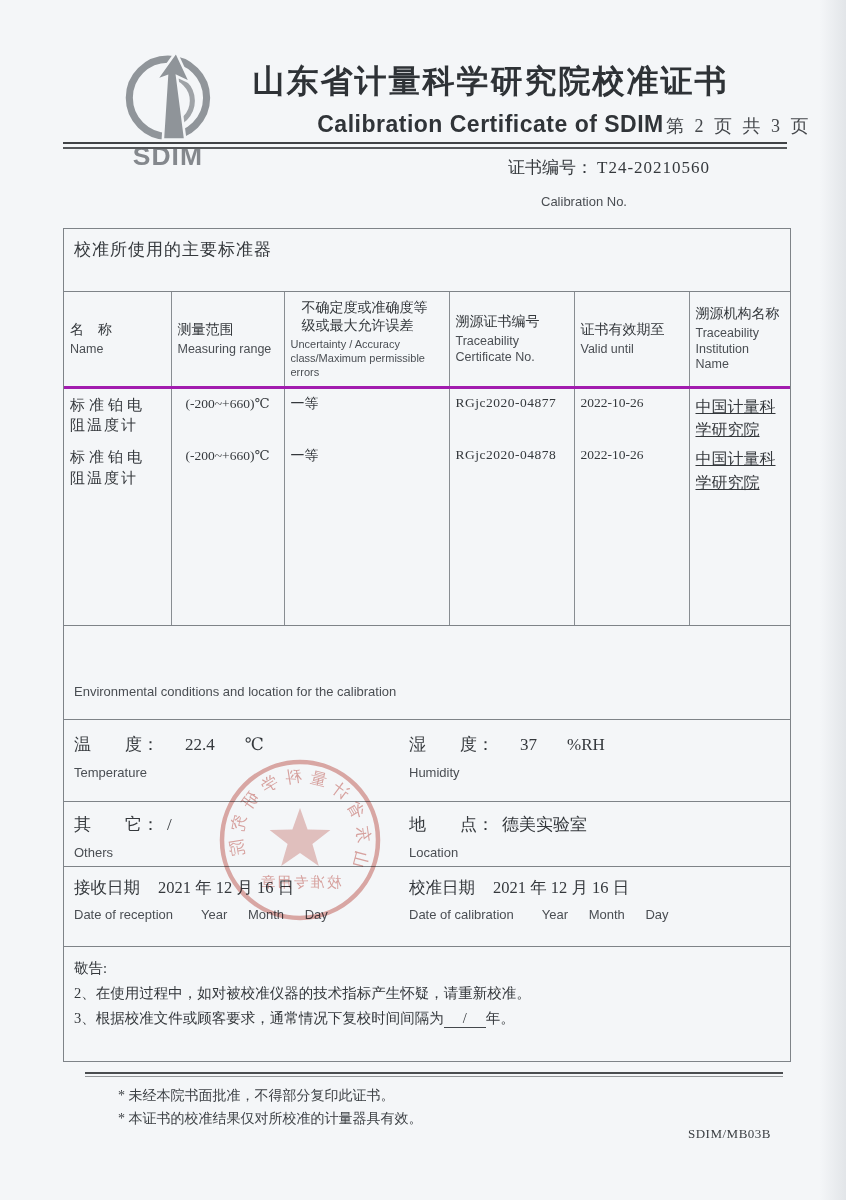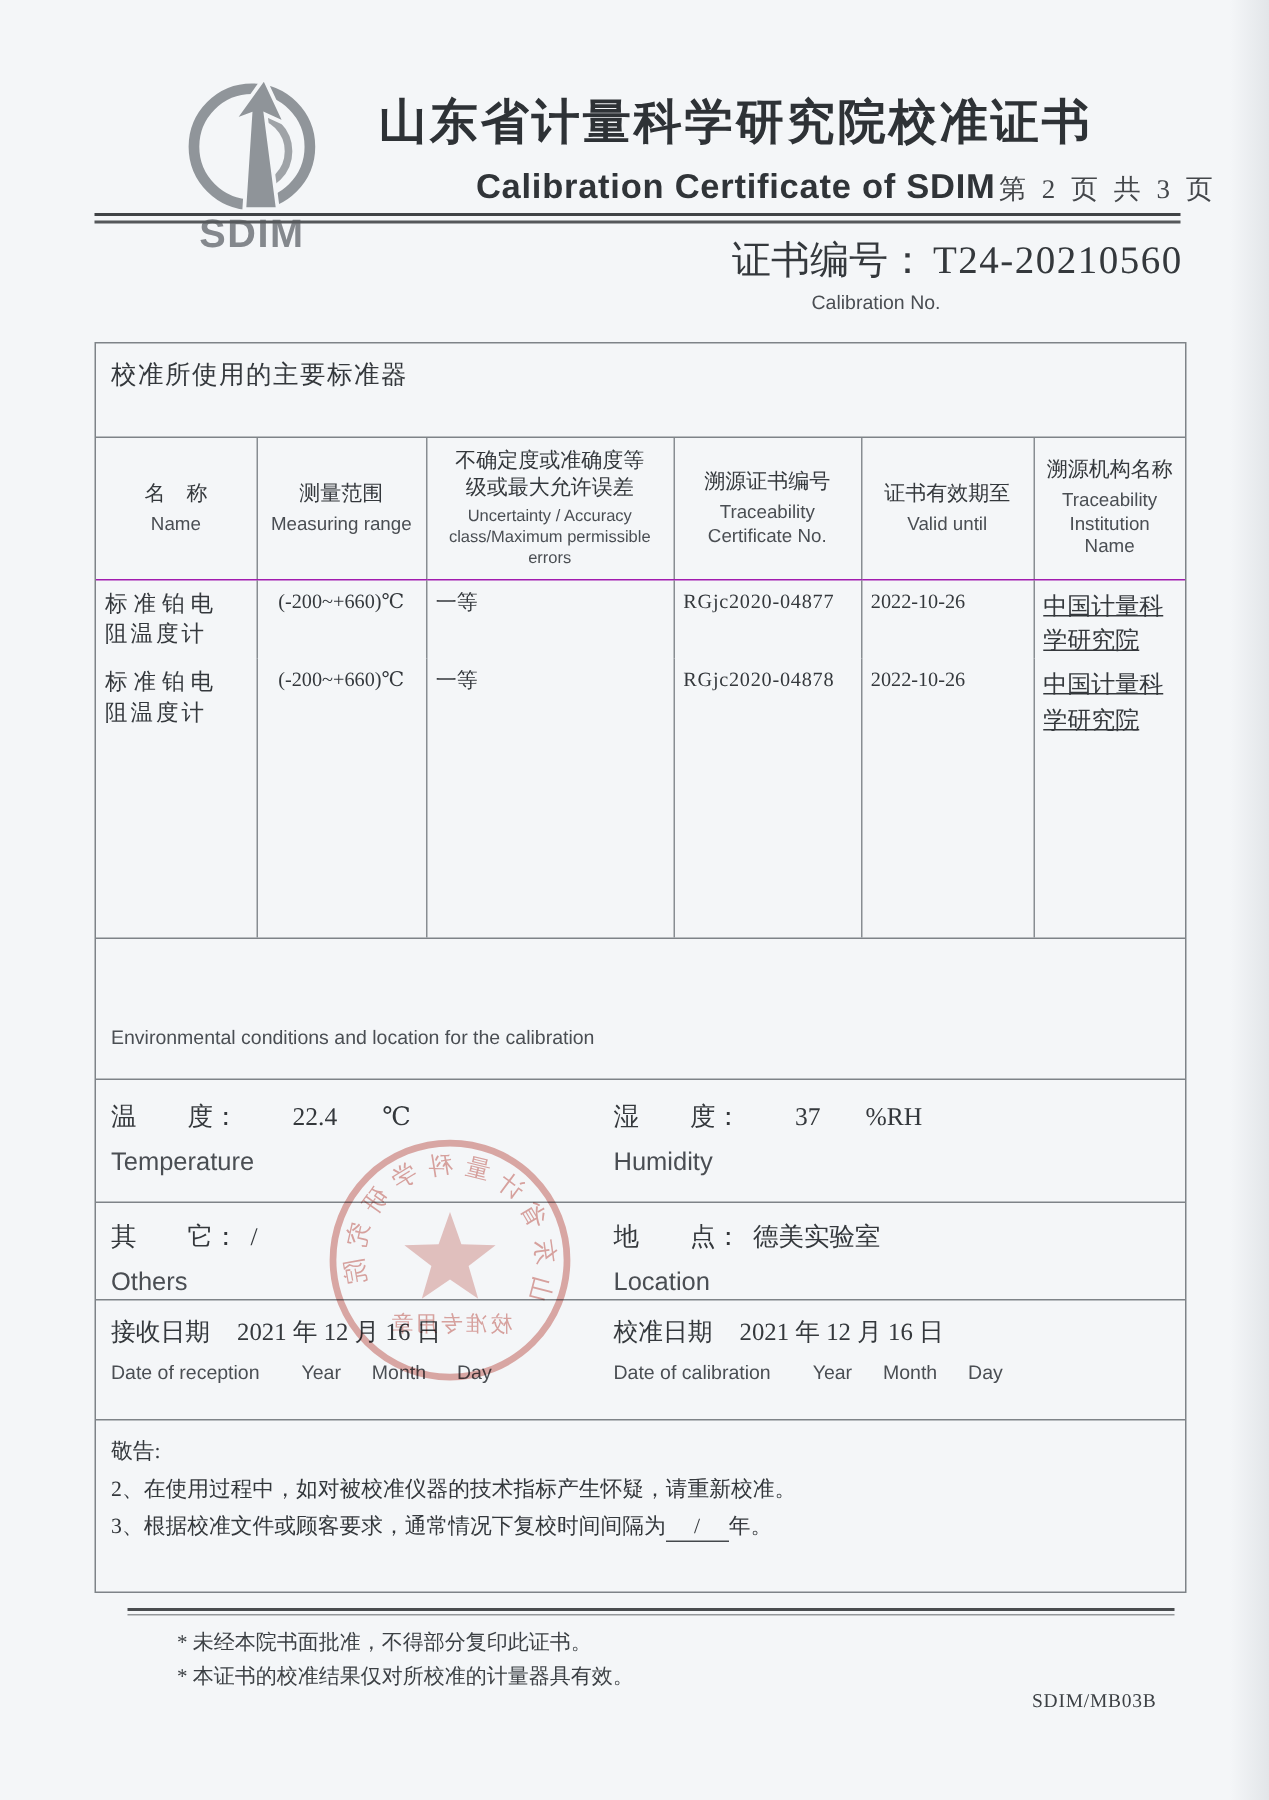--- a/index.html
+++ b/index.html
@@ -21,57 +21,57 @@
 
   
   .logo{position:absolute;left:112px;top:50px;width:118px;height:120px;}
   .title-block{position:absolute;left:238px;top:60px;width:505px;text-align:center;}
   .title-cn{font-size:32px;font-weight:700;letter-spacing:2px;color:#2e3236;white-space:nowrap;}
   .title-en{margin-top:7px;font-size:23px;font-weight:700;letter-spacing:.5px;color:#303438;
             font-family:"Liberation Sans","DejaVu Sans",sans-serif;}
   .page-num{position:absolute;left:642px;top:114px;font-size:18px;letter-spacing:3px;color:#44474b;white-space:nowrap;padding-left:24px;}
   .double-rule{position:absolute;left:63px;top:142px;width:724px;height:3px;
                border-top:2px solid #404346;border-bottom:2px solid #55585b;}
-  .cert-line{position:absolute;left:488px;top:156px;font-size:26px;color:#34383c;white-space:nowrap;}
+  .cert-line{position:absolute;left:508px;top:156px;font-size:17px;color:#34383c;white-space:nowrap;}
   .cert-line .val{letter-spacing:1px;margin-left:4px;}
   .cert-en{position:absolute;left:541px;top:194px;font-size:13px;}
 
   
   .main-box{position:absolute;left:63px;top:228px;width:726px;height:832px;border:1px solid #7e8388;}
   .sec-title-cn{position:absolute;left:10px;font-size:17px;color:#34383c;letter-spacing:1px;white-space:nowrap;}
   .sec-title-en{position:absolute;left:10px;font-size:13px;white-space:nowrap;}
   .hline{position:absolute;left:0;right:0;border-top:1px solid #7e8388;height:0;}
 
   
   .table-wrap{position:absolute;left:0;top:62px;width:100%;height:335px;
               border-top:1px solid #7e8388;border-bottom:1px solid #7e8388;box-sizing:border-box;}
   table{width:100%;height:100%;border-collapse:collapse;table-layout:fixed;}
   th,td{border-right:1px solid #888d92;padding:0 6px;font-weight:normal;}
   th:last-child,td:last-child{border-right:none;}
-  thead th{height:94px;border-bottom:1px solid #a21caf;text-align:center;vertical-align:middle;}
+  thead th{height:94px;border-bottom:3px solid #a21caf;text-align:left;vertical-align:middle;}
   .h-cn{font-size:14px;color:#34383c;margin-bottom:3px;line-height:1.3;}
   .h-cn-narrow{max-width:130px;margin:0 auto 3px auto;}
   .h-en{font-size:12.5px;line-height:1.25;}
   .h-en-sm{font-size:11px;}
   tbody td{vertical-align:top;padding-top:6px;font-size:13.5px;color:#34383c;}
   tr.data-row{height:44px;}
   .cell-name{width:74px;font-size:15px;letter-spacing:2px;text-align:justify;line-height:1.35;}
   .cell-inst{width:88px;font-size:16px;line-height:1.45;text-decoration:underline;}
   .cell-range{font-size:13.5px;text-align:center;}
   .cell-acc{font-size:14px;}
   .cell-cert{letter-spacing:.5px;}
   tr.filler-row td{height:auto;}
 
   
   .env-item{position:absolute;}
   .env-cn{font-size:17px;color:#34383c;white-space:nowrap;}
-  .env-cn .v{margin-left:36px;}
+  .env-cn .v{margin-left:26px;}
   .env-cn .v-near{margin-left:8px;}
   .env-cn .u{margin-left:30px;}
-  .env-en{margin-top:9px;font-size:17px;}
+  .env-en{margin-top:9px;font-size:13px;}
   .date-cn{font-size:16.5px;color:#34383c;white-space:nowrap;}
   .date-cn .v{margin-left:18px;}
   .date-en{margin-top:8px;font-size:13px;display:flex;}
   .date-en .units{margin-left:28px;word-spacing:17px;}
 
   
   .notice{position:absolute;left:10px;top:727px;right:10px;font-size:14.5px;color:#34383c;line-height:1.72;}
   .blank{display:inline-block;width:42px;text-align:center;border-bottom:1px solid #44484c;line-height:1.1;}
 
   

